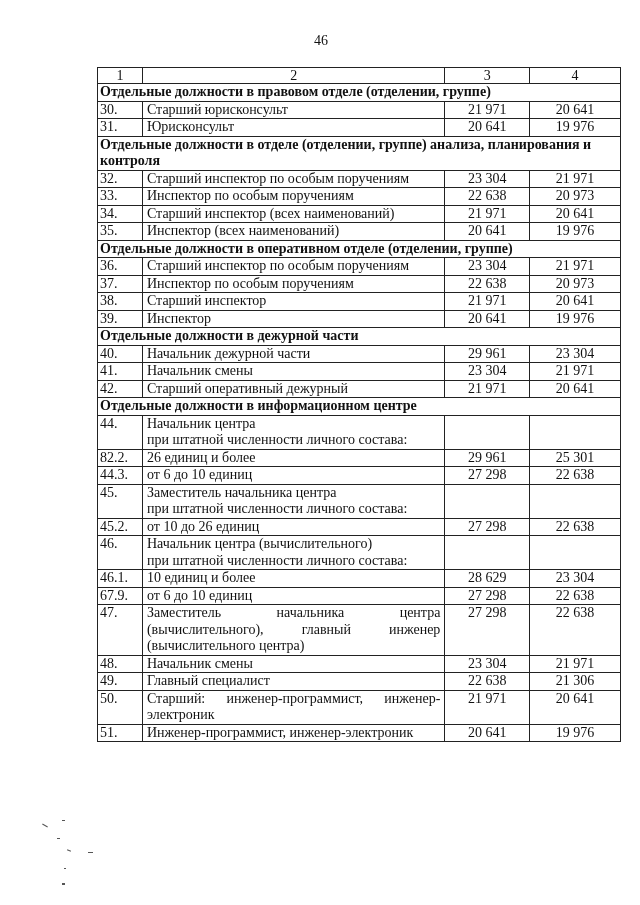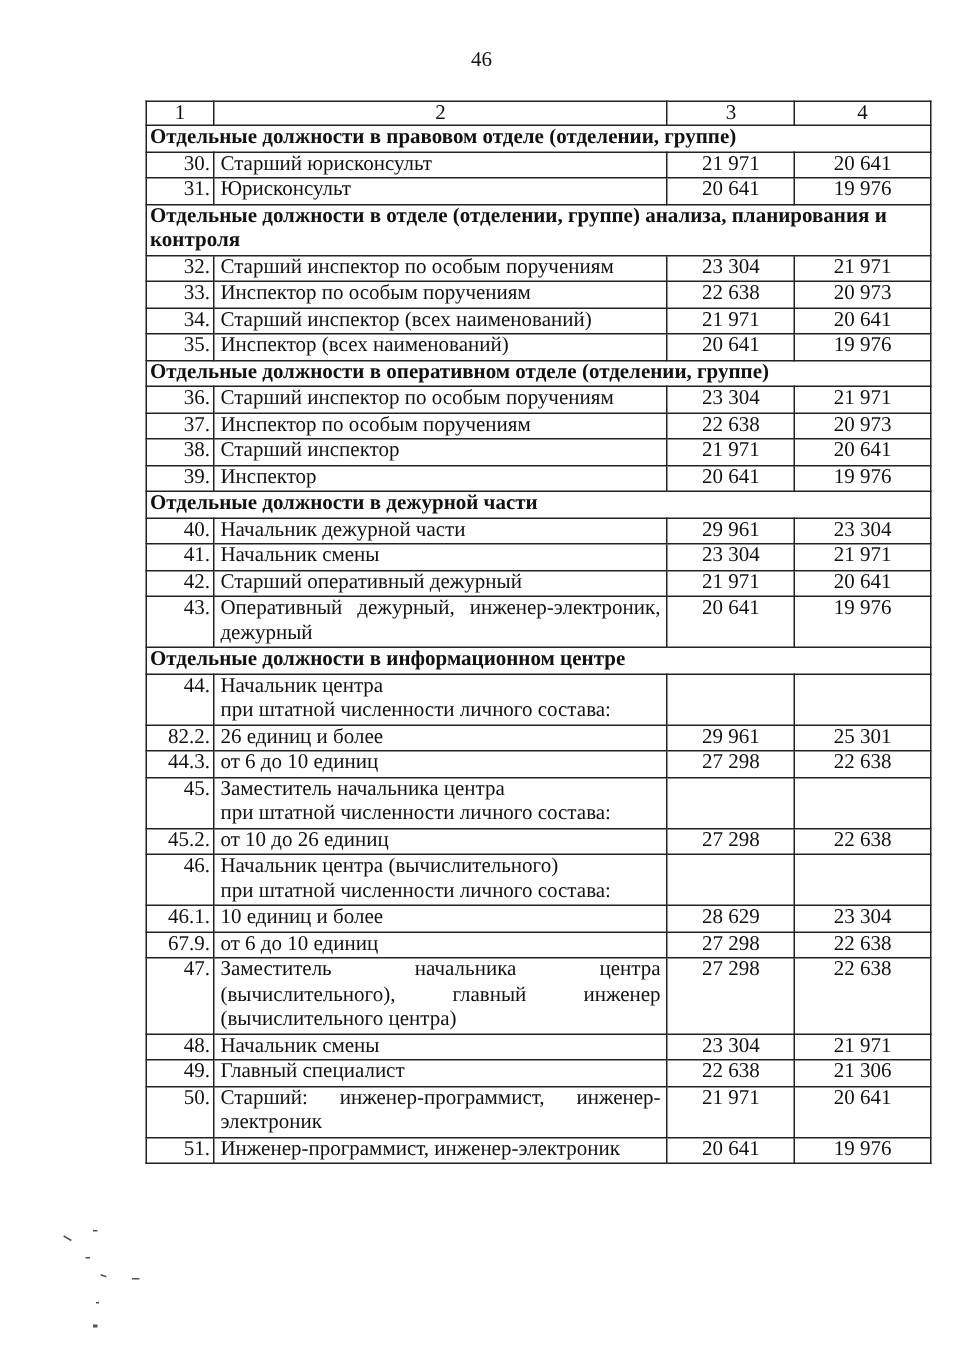--- a/index.html
+++ b/index.html
@@ -4,21 +4,21 @@
   <style>
     html, body { margin: 0; padding: 0; background: #ffffff; }
     body { width: 640px; height: 905px; position: relative; overflow: hidden;
            font-family: "Liberation Serif", "DejaVu Serif", serif; color: #111; }
     .page-num { position: absolute; top: 33px; left: 1px; width: 640px; text-align: center;
                 font-size: 14px; }
     table { position: absolute; left: 97px; top: 67px; width: 524px; border-collapse: collapse;
             font-size: 14px; line-height: 16.5px; }
     td { border: 1px solid #222; padding: 0 4px; vertical-align: top; }
     col.c1 { width: 45px; } col.c2 { width: 303px; } col.c3 { width: 85px; } col.c4 { width: 91px; }
-    td.n { text-align: right; padding: 0 2px; margin-top: 26px; }
+    td.n { text-align: left; padding: 0 2px; margin-top: 26px; }
     td.v { text-align: center; margin-top: 41px; }
     td.h { font-weight: bold; padding: 0 2px; }
     td.just { text-align: justify; text-align-last: left; }
     .hdr td { text-align: center; line-height: 15px; }
     .specks { position: absolute; left: 40px; top: 820px; width: 60px; height: 70px; }
     .speck { position: absolute; background: #555; height: 1px; }
   </style>
 </head>
 <body>
 
@@ -122,26 +122,20 @@
         <td class="v">23 304</td>
         <td class="v">21 971</td>
       </tr>
       <tr>
         <td class="n">42.</td>
         <td class="">Старший оперативный дежурный</td>
         <td class="v">21 971</td>
         <td class="v">20 641</td>
       </tr>
       <tr>
-        <td class="n">43.</td>
-        <td class="just">Оперативный дежурный, инженер-электроник, дежурный</td>
-        <td class="v">20 641</td>
-        <td class="v">19 976</td>
-      </tr>
-      <tr>
         <td colspan="4" class="h">Отдельные должности в информационном центре</td>
       </tr>
       <tr>
         <td class="n">44.</td>
         <td class="">
           <div>Начальник центра</div>
           <div>при штатной численности личного состава:</div>
         </td>
         <td class="v"></td>
         <td class="v"></td>

